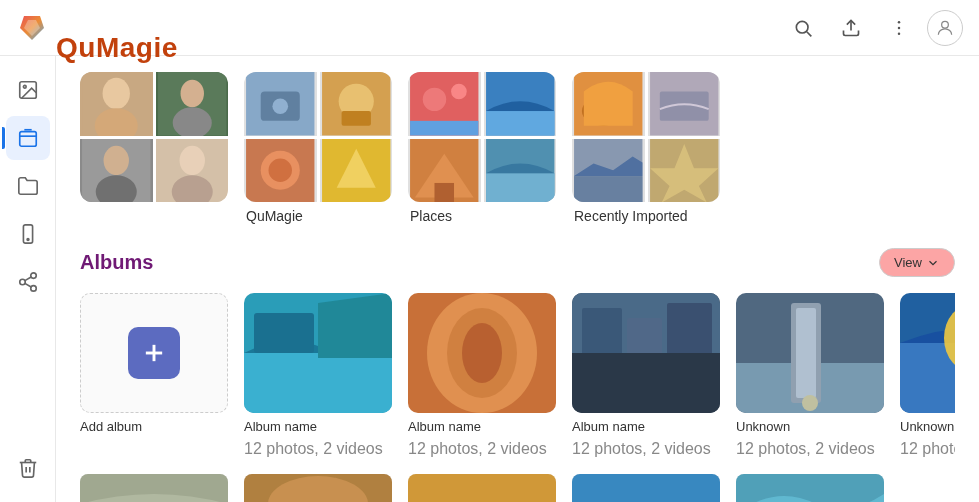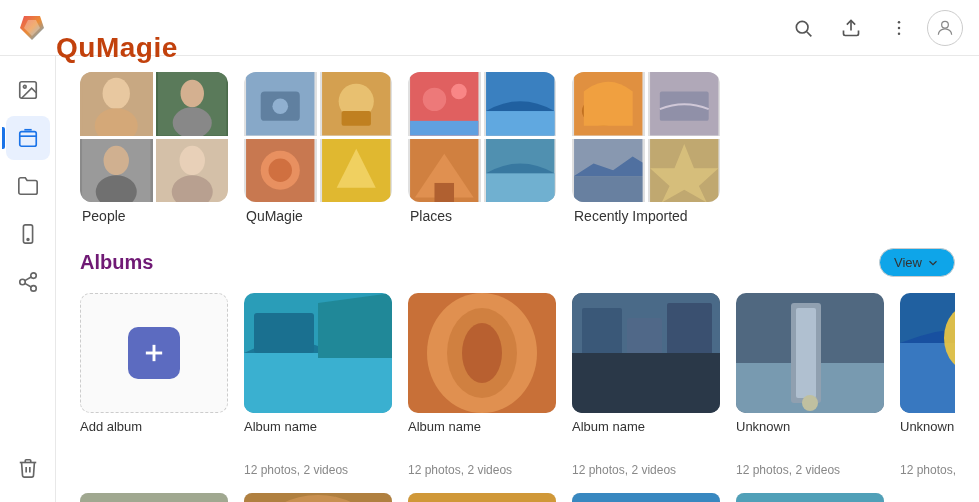--- a/index.html
+++ b/index.html
@@ -171,21 +171,21 @@
       color: #701a75;
     }
     .section-spacer { flex: 1; }
     .view-btn {
       display: flex;
       align-items: center;
       gap: 4px;
       padding: 6px 14px;
       border: 1px solid #ccc;
       border-radius: 20px;
-      background: #0ea5e9;
+      background: #fca5a5;
       font-size: 13px;
       cursor: pointer;
       color: #333;
     }
 
     
     .albums-grid {
       display: flex;
       gap: 16px;
       flex-wrap: nowrap;
@@ -226,23 +226,22 @@
       justify-content: center;
       font-size: 28px;
       color: #fff;
     }
     .album-name {
       font-size: 13px;
       font-weight: 500;
       color: #333;
     }
     .album-meta {
-      font-size: 12px;
+      font-size: 16px;
       color: #888;
-      margin-top: 23px;
     }
 
     
     .bottom-strip {
       display: flex;
       gap: 16px;
       margin-top: 16px;
       overflow: hidden;
     }
     .strip-item {
@@ -386,21 +385,20 @@
           </svg>
         </div>
         <div class="category-cell" style="background:#d4c0a8;">
           <svg viewBox="0 0 70 65" class="img-placeholder">
             <rect width="70" height="65" fill="#d4c0a8"></rect>
             <ellipse cx="35" cy="22" rx="13" ry="15" fill="#e8d0b8"></ellipse>
             <ellipse cx="35" cy="54" rx="21" ry="17" fill="#b8a090"></ellipse>
           </svg>
         </div>
       </div>
-      <span class="category-label">People</span>
     </div>
 
     <div class="category-item">
       <div class="category-grid">
         <div class="category-cell">
           <svg viewBox="0 0 70 65" class="img-placeholder">
             <rect width="70" height="65" fill="#87a8c8"></rect>
             <rect x="15" y="20" width="40" height="30" rx="4" fill="#6080a0"></rect>
             <circle cx="35" cy="35" r="8" fill="#90b0d0"></circle>
           </svg>

